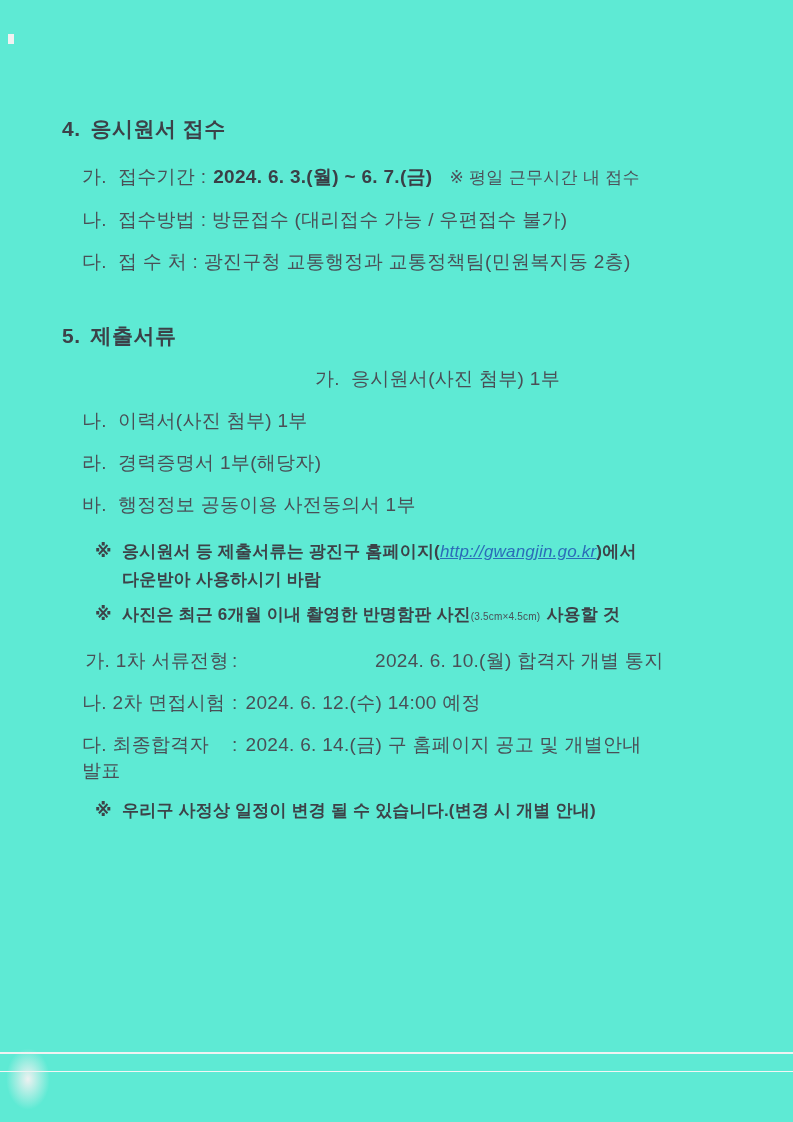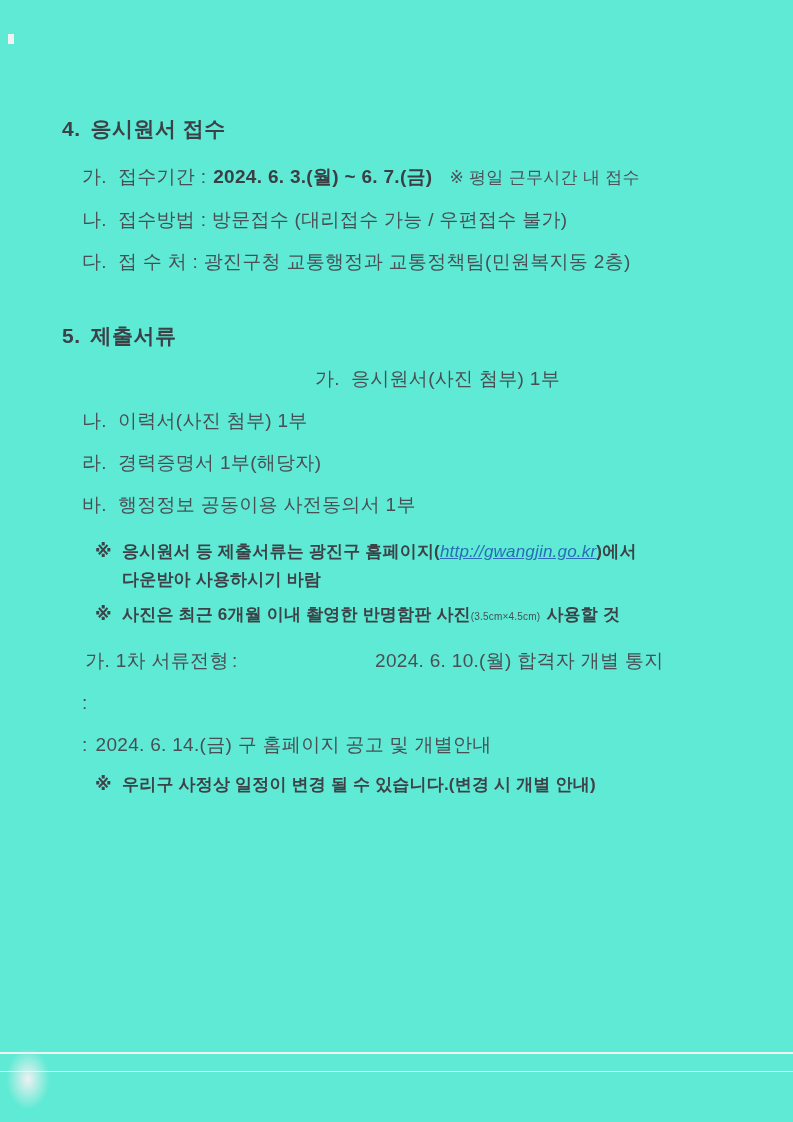--- a/index.html
+++ b/index.html
@@ -145,23 +145,26 @@
       <span class="note-text"><span>사진은 최근 6개월 이내 촬영한 반명함판 사진</span><span class="paren-small">(3.5cm×4.5cm)</span><span class="after-paren">사용할 것</span></span>
     </div>
 
 
     <div class="sched-row mt-first6">
       <span class="rlabel">가. 1차 서류전형</span>
       <span class="rcolon">:</span>
       <span class="rvalue">2024. 6. 10.(월) 합격자 개별 통지</span>
     </div>
     <div class="sched-row mt-item">
+      <span class="rlabel">나. 2차 면접시험</span>
       <span class="rcolon">:</span>
+      <span class="rvalue">2024. 6. 12.(수) 14:00 예정</span>
     </div>
     <div class="sched-row mt-item">
+      <span class="rlabel">다. 최종합격자 발표</span>
       <span class="rcolon">:</span>
       <span class="rvalue">2024. 6. 14.(금) 구 홈페이지 공고 및 개별안내</span>
     </div>
 
     <div class="note mt-note6">
       <span class="marker">※</span>
       <span class="note-text">우리구 사정상 일정이 변경 될 수 있습니다.(변경 시 개별 안내)</span>
     </div>
 
   </div>

